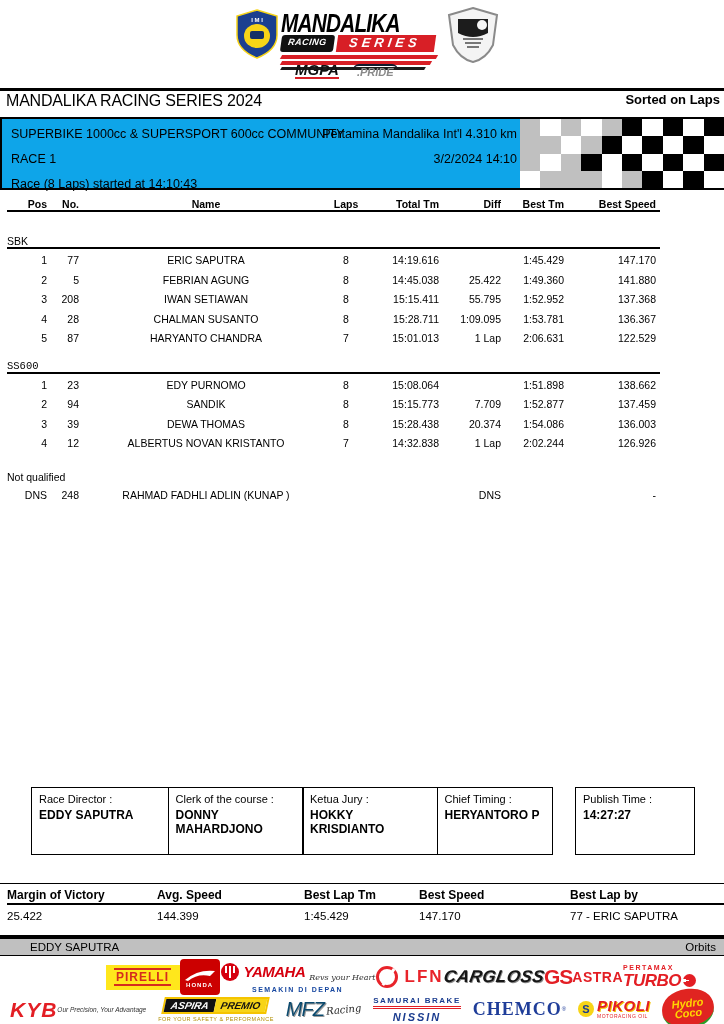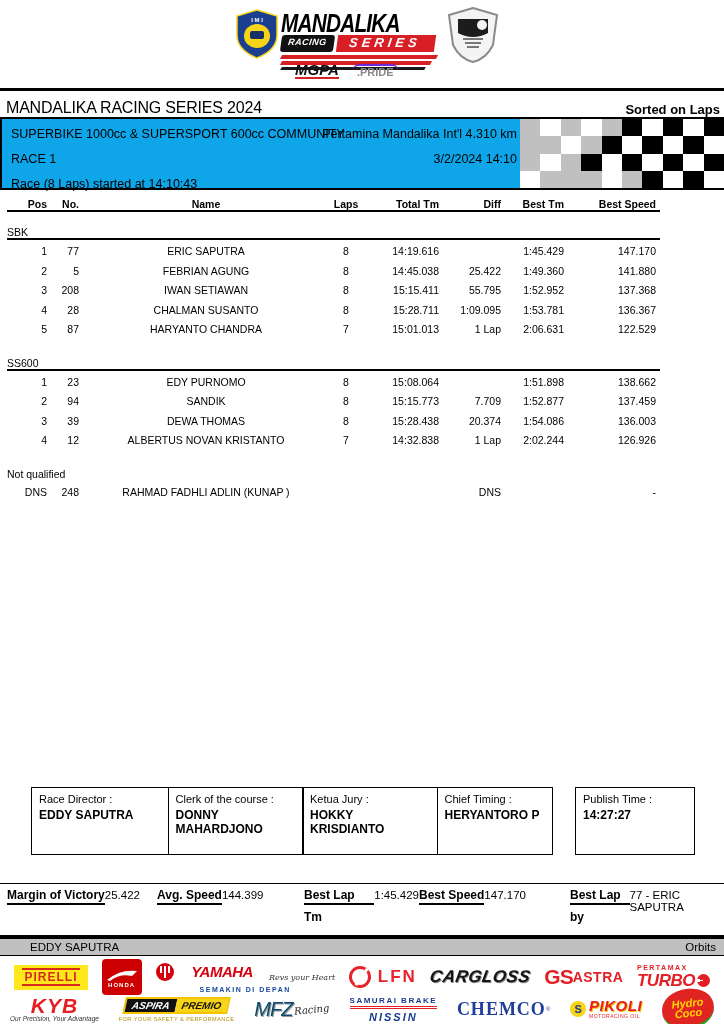--- a/index.html
+++ b/index.html
@@ -19,26 +19,26 @@
        padding:2px 7px;border-radius:3px;transform:skewX(-8deg);letter-spacing:.5px}
   .series-box{background:#d81f26;color:#fff;font-weight:bold;font-style:italic;font-size:13px;
        padding:0 14px 1px 12px;margin-left:3px;letter-spacing:4px;transform:skewX(-8deg);line-height:16px}
   .stripes{margin-top:3px;width:156px}
   .stripes div{height:4px;margin-bottom:2px;transform:skewX(-30deg)}
   .stripe-1{background:#d81f26}
   .stripe-2{background:#d81f26;width:96%}
   .stripe-3{background:#1a1a1a;height:3px !important;width:92%}
   .partner-row{position:absolute;left:295px;top:62px;width:140px;display:flex;gap:14px;align-items:center}
   .mgpa{font-weight:bold;font-style:italic;font-size:15px;color:#111;border-bottom:2px solid #d81f26;line-height:15px}
-  .pride{font-weight:bold;font-size:11px;color:#8a8a8a;border-top:2px solid #6d28d9;border-radius:6px 6px 0 0;padding:0 4px}
+  .pride{font-weight:bold;font-style:italic;font-size:11px;color:#8a8a8a;border-top:2px solid #0f172a;border-radius:6px 6px 0 0;padding:0 4px}
 
   
   .rule-top{position:absolute;left:0;top:88px;width:724px;height:3px;background:#000}
   .title-row{position:absolute;left:0;top:92px;width:724px;height:25px;display:flex;
-       justify-content:space-between;align-items:flex-end;padding:0 4px 0 6px}
+       justify-content:space-between;align-items:flex-start;padding:0 4px 0 6px}
   .doc-title{font-size:16px;letter-spacing:-.2px}
   .sorted{font-size:13px;font-weight:bold}
 
   
   .info-box{position:absolute;left:0;top:117px;width:724px;height:73px;background:#0ea5e9;
        border-top:2px solid #000;border-bottom:2px solid #000;border-left:2px solid #000}
   .info-left{position:absolute;left:9px;top:2px;font-size:12.5px}
   .info-left div{height:25px;line-height:27px}
   .info-right{position:absolute;right:207px;top:2px;font-size:12.5px;text-align:right}
   .info-right div{height:25px;line-height:27px}
@@ -74,67 +74,67 @@
   #officials-boxes .off-box:nth-child(3){width:136px}
   #officials-boxes .off-box:nth-child(4){width:116px}
   .off-spacer{flex:1}
   .publish-box{width:120px}
   .off-role{font-size:11px;margin-bottom:3px}
   .off-name{font-size:12px;font-weight:bold}
 
   
   .stats{position:absolute;left:0;top:883px;width:724px;border-top:1px solid #000}
   #stats-row{display:flex;padding-left:7px}
-  .stat-col{display:flex;flex-direction:row}
+  .stat-col{display:flex;flex-direction:column}
   .stat-col:nth-child(1){width:150px}
   .stat-col:nth-child(2){width:147px}
   .stat-col:nth-child(3){width:115px}
   .stat-col:nth-child(4){width:151px}
   .stat-col:nth-child(5){flex:1}
   .stat-label{font-size:12px;font-weight:bold;height:21px;line-height:22px;border-bottom:2px solid #000}
   .stat-value{font-size:11.5px;padding-top:5px}
 
   
   .footer-bar{position:absolute;left:0;top:935px;width:724px;height:21px;background:#c0c0c0;
        border-top:4px solid #000;border-bottom:1px solid #000;display:flex;
        justify-content:space-between;align-items:center;padding:0 8px 0 30px;font-size:11.5px}
 
   
   .sponsors{position:absolute;left:0;top:958px;width:724px;height:66px}
   .sp-row{display:flex;align-items:center}
-  .sp-row1{height:38px;padding:0 14px;justify-content:space-between}
+  .sp-row1{height:38px;padding:0 28px;justify-content:flex-end}
   .sp-row2{height:30px;padding:0 10px;justify-content:space-between;margin-top:-2px}
   .sp{display:flex;align-items:center;justify-content:center}
 
   .sp-pirelli{width:74px;height:25px;background:#ffe71c}
   .sp-pirelli span{font-size:12px;font-weight:bold;color:#d52b1e;letter-spacing:1px;
        border-top:2px solid #d52b1e;border-bottom:2px solid #d52b1e;padding:0 2px;line-height:14px}
   .sp-honda{width:40px;height:36px;background:#cc0000;border-radius:4px;flex-direction:column}
   .sp-honda .wing{display:block;margin-top:2px}
   .sp-honda span{color:#fff;font-size:6px;font-weight:bold;letter-spacing:1px;line-height:7px}
   .sp-yamaha{flex-direction:column}
-  .sp-yamaha .yrow{display:flex;align-items:center;gap:16px}
+  .sp-yamaha .yrow{display:flex;align-items:center;gap:4px}
   .sp-yamaha .yname{color:#d6000f;font-weight:bold;font-style:italic;font-size:15px;letter-spacing:-.5px}
   .sp-yamaha .ytag{font-family:"DejaVu Serif",serif;font-style:italic;font-size:8px;color:#333;align-self:flex-end}
   .sp-yamaha .ysub{color:#1747a0;font-weight:bold;font-size:7px;letter-spacing:1.5px;margin-top:4px}
   .sp-lfn .lfn-ring{width:22px;height:22px;border:3px solid #e8232a;border-radius:50%;position:relative;background:#fff}
   .sp-lfn .lfn-ring::after{content:"";position:absolute;left:8px;top:-2px;width:3px;height:20px;background:#fff;transform:rotate(35deg)}
   .sp-lfn span{color:#e8232a;font-weight:bold;font-size:17px;letter-spacing:2px;margin-left:7px}
   .sp-cargloss span{font-size:17px;font-weight:bold;font-style:italic;color:#151515;letter-spacing:.5px;
        transform:skewX(-10deg);display:inline-block;text-shadow:1px 1px 0 #888}
   .sp-gsastra .gs{color:#e31e24;font-weight:bold;font-size:21px;letter-spacing:-1px}
   .sp-gsastra .astra{color:#e31e24;font-weight:bold;font-size:14px;letter-spacing:.5px}
   .sp-pertamax{flex-direction:column;align-items:flex-start}
   .sp-pertamax .pmx{color:#e31e24;font-weight:bold;font-size:7px;letter-spacing:1.5px}
   .sp-pertamax .trb-row{display:flex;align-items:center}
   .sp-pertamax .trb{color:#e31e24;font-weight:bold;font-style:italic;font-size:17px;letter-spacing:-.5px}
   .sp-pertamax .swoosh{width:13px;height:13px;border-radius:50%;margin-left:2px;
        background:conic-gradient(#e31e24 0 70%,#fff 70% 80%,#e31e24 80%)}
 
-  .sp-kyb{flex-direction:column}
+  .sp-kyb{flex-direction:row}
   .sp-kyb .kyb{color:#e31e24;font-weight:bold;font-style:italic;font-size:21px;letter-spacing:1px;line-height:19px}
   .sp-kyb .ktag{font-size:6.5px;color:#333;font-style:italic}
   .sp-aspira{flex-direction:column}
   .sp-aspira .abar{display:flex;transform:skewX(-12deg);border:2px solid #f5c400}
   .sp-aspira .aleft{background:#111;color:#fff;font-weight:bold;font-style:italic;font-size:10px;padding:1px 6px}
   .sp-aspira .aright{background:#f7d417;color:#111;font-weight:bold;font-style:italic;font-size:10px;padding:1px 6px}
   .sp-aspira .atag{font-size:5.5px;color:#b08e00;letter-spacing:.5px;margin-top:2px}
   .sp-mfz .mfz{font-size:20px;font-weight:normal;font-style:italic;color:#0c4a6e;letter-spacing:-1px;text-shadow:1px 1px 0 #999}
   .sp-mfz .mrace{font-family:"DejaVu Serif",serif;font-style:italic;font-size:10px;color:#222;margin-left:2px;transform:rotate(-6deg)}
   .sp-samurai{flex-direction:column}
@@ -258,21 +258,21 @@
           <span class="tc c1">No.</span>
           <span class="tc c2">Name</span>
           <span class="tc c3">Laps</span>
           <span class="tc c4">Total Tm</span>
           <span class="tc c5">Diff</span>
           <span class="tc c6">Best Tm</span>
           <span class="tc c7">Best Speed</span>
         </div>
       </div>
     <div id="table-body">
-        <div class="section-label" style="margin-top: 14px;">SBK</div>
+        <div class="section-label" style="margin-top: 23px;">SBK</div>
         <div class="trow">
           <span class="tc c0">1</span>
           <span class="tc c1">77</span>
           <span class="tc c2">ERIC SAPUTRA</span>
           <span class="tc c3">8</span>
           <span class="tc c4">14:19.616</span>
           <span class="tc c5"></span>
           <span class="tc c6">1:45.429</span>
           <span class="tc c7">147.170</span>
         </div>
@@ -309,21 +309,21 @@
         <div class="trow">
           <span class="tc c0">5</span>
           <span class="tc c1">87</span>
           <span class="tc c2">HARYANTO CHANDRA</span>
           <span class="tc c3">7</span>
           <span class="tc c4">15:01.013</span>
           <span class="tc c5">1 Lap</span>
           <span class="tc c6">2:06.631</span>
           <span class="tc c7">122.529</span>
         </div>
-        <div class="section-label" style="margin-top: 17px;">SS600</div>
+        <div class="section-label" style="margin-top: 11px; font-family: Liberation Mono, monospace;">SS600</div>
         <div class="trow">
           <span class="tc c0">1</span>
           <span class="tc c1">23</span>
           <span class="tc c2">EDY PURNOMO</span>
           <span class="tc c3">8</span>
           <span class="tc c4">15:08.064</span>
           <span class="tc c5"></span>
           <span class="tc c6">1:51.898</span>
           <span class="tc c7">138.662</span>
         </div>

